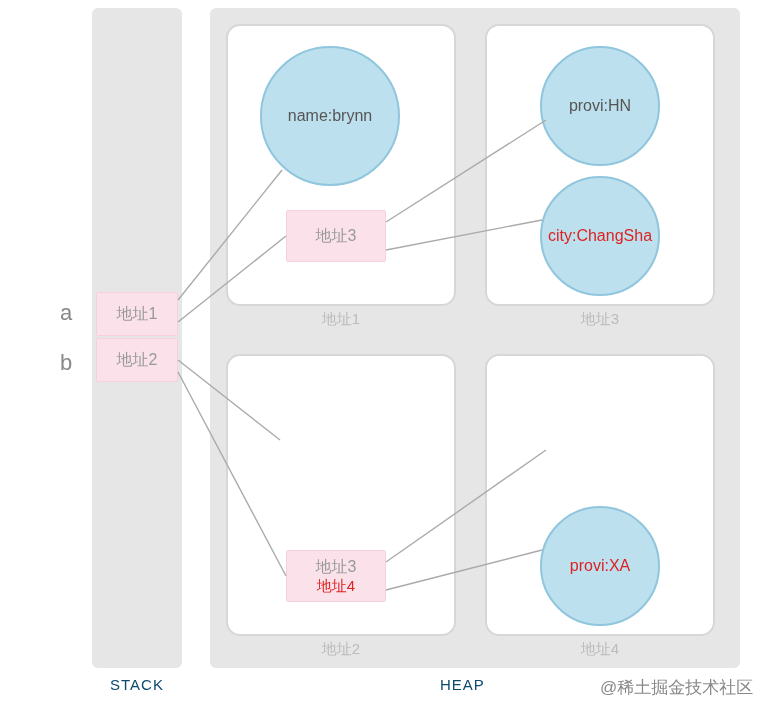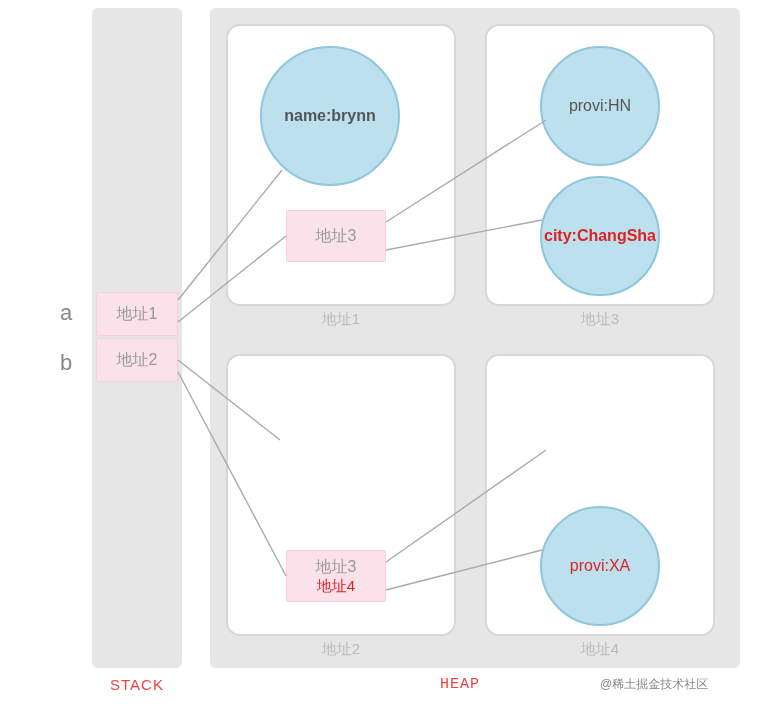--- a/index.html
+++ b/index.html
@@ -17,27 +17,27 @@
   }
   .region {
     position: absolute;
     background: #e6e6e6;
     border-radius: 6px;
   }
   .stack-region { left: 92px; top: 8px; width: 90px; height: 660px; }
   .heap-region  { left: 210px; top: 8px; width: 530px; height: 660px; }
   .region-label {
     position: absolute;
-    color: #ef4444;
+    color: #0c4a6e;
     font-size: 15px;
     letter-spacing: 1px;
   }
   .stack-label { left: 110px; top: 676px; }
-  .heap-label  { left: 440px; top: 676px; font-family: Liberation Mono, monospace; }
-  .watermark  { position: absolute; left: 600px; top: 676px; color:#888; font-size:12px; }
+  .heap-label  { left: 440px; top: 676px; }
+  .watermark  { position: absolute; left: 600px; top: 676px; color:#888; font-size:17px; }
   .var-lbl {
     position: absolute;
     color: #888;
     font-size: 22px;
   }
   .lbl-a { left: 60px; top: 300px; }
   .lbl-b { left: 60px; top: 350px; }
   .pinkbox {
     position: absolute;
     background: #fbe2ea;
@@ -81,24 +81,24 @@
     border: 2px solid #8fc6de;
     border-radius: 50%;
     display: flex;
     align-items: center;
     justify-content: center;
     font-size: 16px;
     color: #555;
     text-align:center;
   }
   .circle.red { color: #d22; }
-  .c1 { left: 260px; top: 46px;  width: 140px; height: 140px; font-weight: bold; }
+  .c1 { left: 260px; top: 46px;  width: 140px; height: 140px; }
   .c2 { left: 260px; top: 376px; width: 140px; height: 140px; }
   .c3 { left: 540px; top: 46px;  width: 120px; height: 120px; align-items: center; }
-  .c4 { left: 540px; top: 176px; width: 120px; height: 120px; font-weight: bold; }
+  .c4 { left: 540px; top: 176px; width: 120px; height: 120px; }
   .c5 { left: 540px; top: 376px; width: 120px; height: 120px; }
   .c6 { left: 540px; top: 506px; width: 120px; height: 120px; }
   svg.lines {
     position: absolute; left:0; top:0;
     width: 771px; height: 709px;
     pointer-events: none;
   }
   svg.lines line { stroke: #aaa; stroke-width: 1.4; }
 </style>
 </head>

